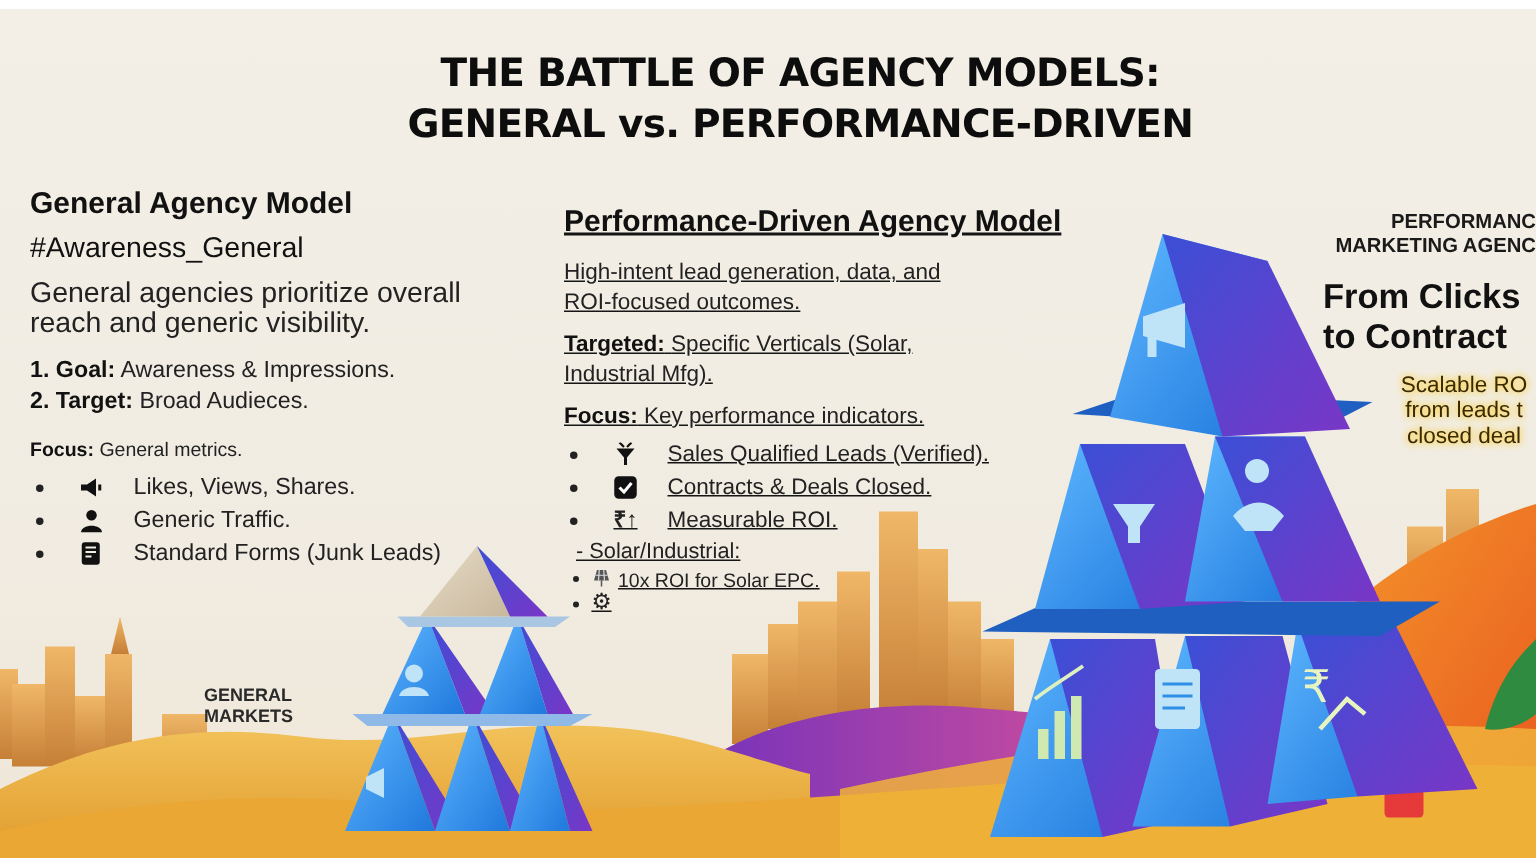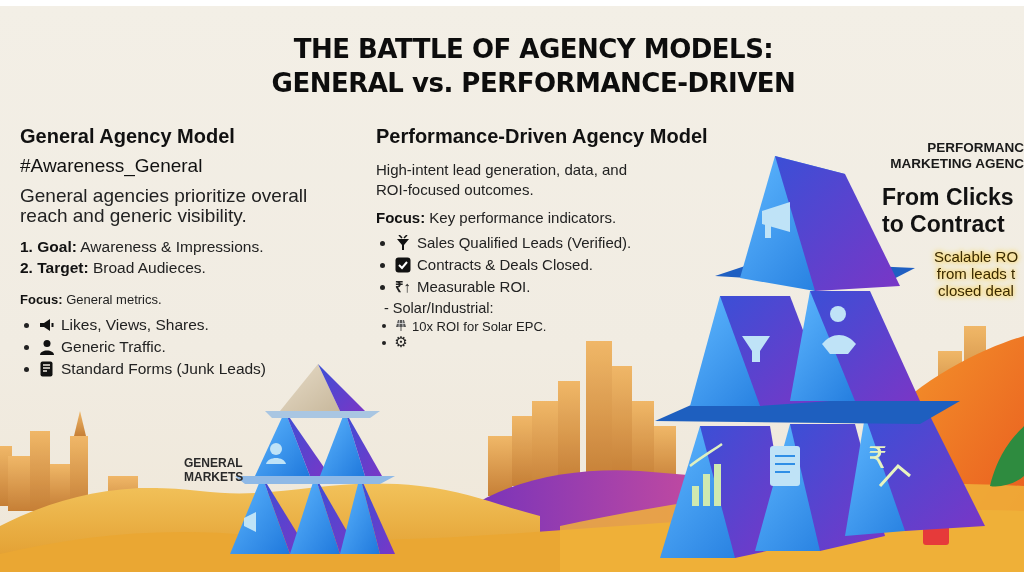--- a/index.html
+++ b/index.html
@@ -24,47 +24,47 @@
 
     
     .left-col { position: absolute; left: 20px; top: 118px; width: 330px; }
     .h2 { font-weight: bold; font-size: 20px; line-height: 24px; color: #111; }
     .hashtag { font-weight: normal; font-size: 19px; line-height: 24px; margin-top: 6px; color: #111; }
     .para { font-size: 19px; line-height: 20px; color: #222; margin-top: 8px; }
     .goal { font-size: 15.5px; line-height: 21px; color: #222; margin-top: 10px; }
     .goal b, .focus b, .targeted b { color: #111; }
     .focus { font-size: 13px; line-height: 20px; margin-top: 12px; color: #222; }
     .bullets { list-style: none; margin-top: 4px; }
-    .bullets li { font-size: 15.5px; line-height: 22px; color: #222; display: flex; align-items: center; gap: 6px; padding-left: 4px; }
+    .bullets li { font-size: 15.5px; line-height: 22px; color: #222; display: flex; align-items: center; gap: 20px; padding-left: 4px; }
     .dot { width: 5px; height: 5px; border-radius: 50%; background: #222; display: inline-block; margin-right: 4px; flex-shrink: 0; }
     .ico { width: 16px; height: 16px; display: inline-flex; align-items: center; justify-content: center; flex-shrink: 0; }
 
     
-    .mid-col { position: absolute; left: 376px; top: 118px; width: 360px; }
+    .mid-col { position: absolute; left: 376px; top: 130px; width: 360px; text-decoration: underline; }
     .mid-col .h2 { font-size: 20px; }
     .mid-col .para { margin-top: 12px; font-size: 15px; }
     .targeted { font-size: 15px; line-height: 20px; margin-top: 8px; color: #222; }
     .mid-col .focus { font-size: 15px; margin-top: 8px; }
     .mid-col .bullets li { font-size: 15px; line-height: 22px; }
     .sub-head { font-size: 14.5px; line-height: 20px; color: #222; padding-left: 8px; }
     .small-bullets { list-style: none; }
     .small-bullets li { font-size: 13px; line-height: 17px; color: #222; display: flex; align-items: flex-start; gap: 4px; padding-left: 6px; }
     .small-bullets .dot { margin-top: 6px; width: 4px; height: 4px; }
 
     
     .right-col { position: absolute; left: 818px; top: 134px; width: 220px; }
     .brand { font-weight: bold; font-size: 13.5px; line-height: 16px; text-align: right; color: #1a1a1a; padding-right: 14px; }
     .tagline { font-weight: bold; font-size: 23px; line-height: 27px; color: #111; margin-top: 12px; padding-left: 64px; }
     .sub-tag {
       font-size: 15px; line-height: 17px; color: #3a2a00; text-align: center; margin-top: 10px; padding-left: 96px;
       text-shadow: 0 0 4px #ffd34d, 0 0 6px #ffd34d;
     }
 
     .markets-label {
-      position: absolute; left: 136px; top: 450px; font-weight: bold; font-size: 12px; line-height: 14px; color: #2a2a2a; text-align: left; margin-left: 48px;
+      position: absolute; left: 136px; top: 450px; font-weight: bold; font-size: 12px; line-height: 14px; color: #2a2a2a; text-align: left;
     }
     .bottom-bar { position: absolute; left: 0; top: 572px; width: 1024px; height: 4px; background: #fff; }
   </style>
 </head>
 <body>
 
 <div class="canvas">
 
   <div class="scene">
     <svg width="1024" height="566" viewBox="0 0 1024 566">
@@ -251,20 +251,23 @@
   </section>
 
   <div class="markets-label">
     <div>GENERAL</div>
     <div>MARKETS</div>
   </div>
 
   <section class="mid-col">
     <div class="h2">Performance-Driven Agency Model</div>
     <div class="para" style="width:270px">High-intent lead generation, data, and ROI-focused outcomes.</div>
+    <div class="targeted" style="width:260px">
+      <b>Targeted:</b> <span>Specific Verticals (Solar, Industrial Mfg).</span>
+    </div>
     <div class="focus">
       <b>Focus:</b> <span>Key performance indicators.</span>
     </div>
     <ul class="bullets">
       <li>
         <span class="dot"></span>
         <span class="ico">
           <svg width="14" height="16" viewBox="0 0 14 16">
               <path d="M1 4 L13 4 L8 10 L8 15 L6 15 L6 10 Z" fill="#111"></path>
               <path d="M3 0 L6 3 M11 0 L8 3" stroke="#111" stroke-width="1.5"></path>

